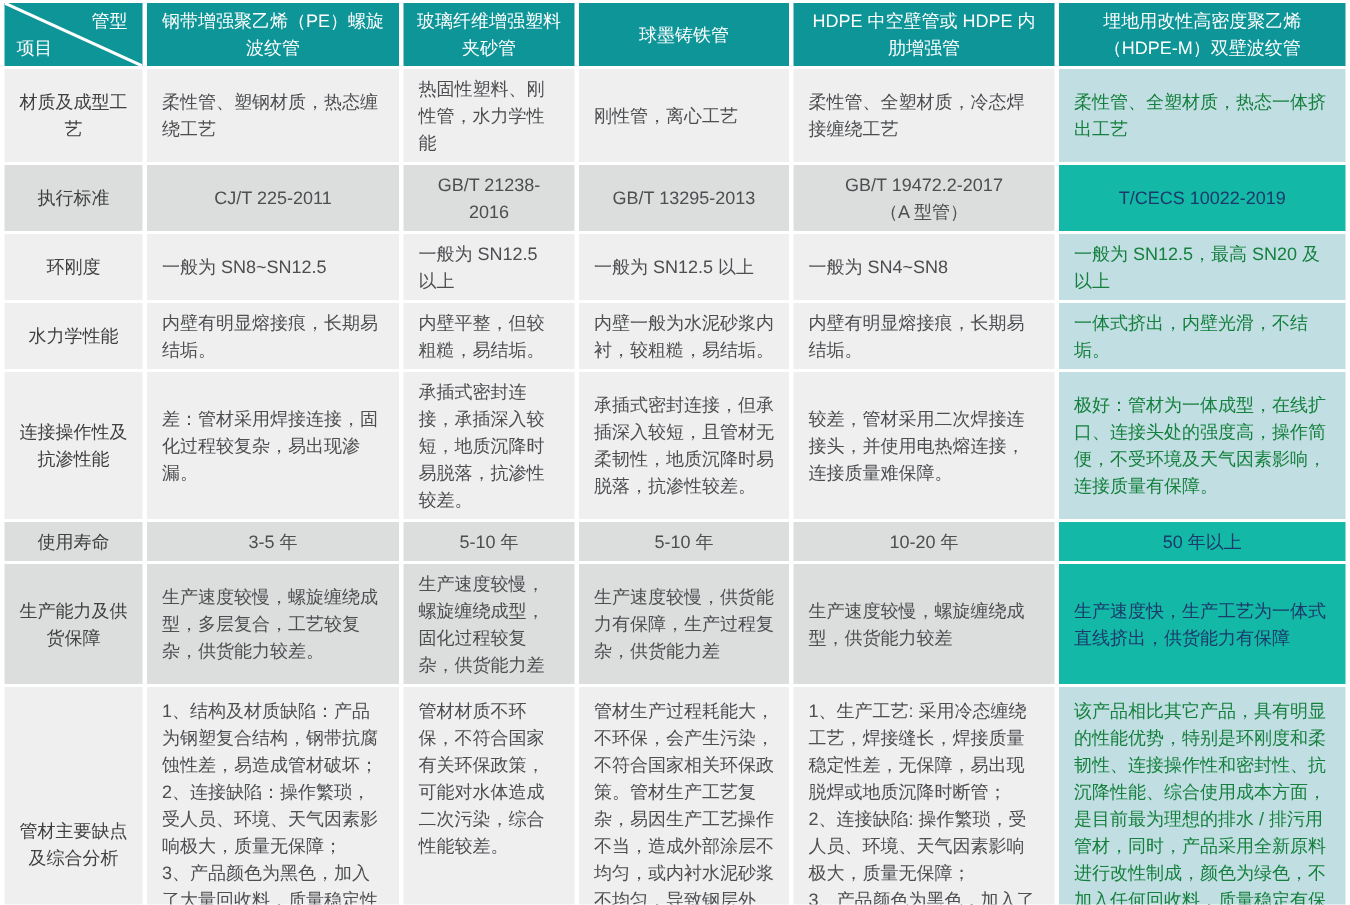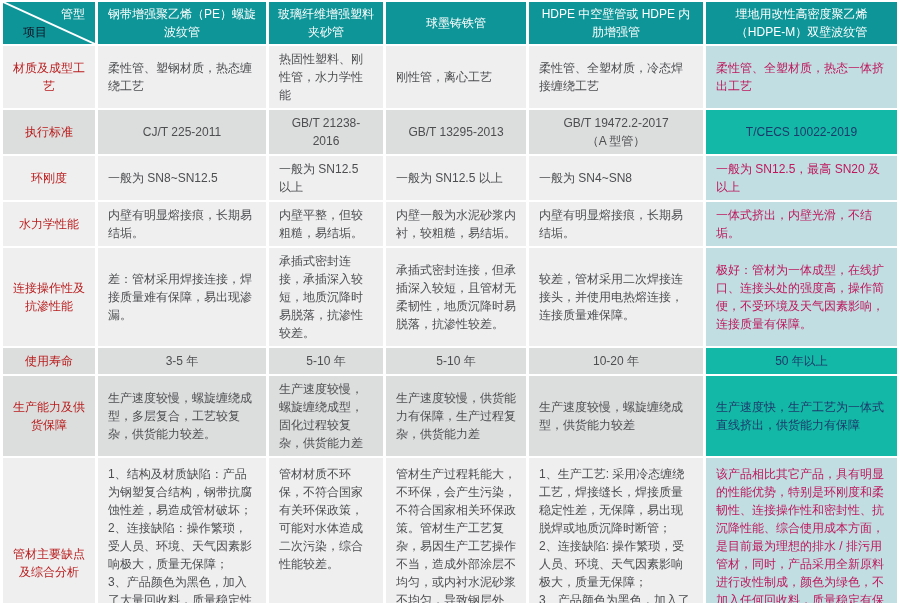--- a/index.html
+++ b/index.html
@@ -2,28 +2,28 @@
 <html><head>
 <meta charset="utf-8">
 <style>
   html,body{margin:0;padding:0;background:#ffffff;}
   body{width:900px;height:603px;font-family:"Liberation Sans","DejaVu Sans",sans-serif;}
   table{border-collapse:separate;border-spacing:3px 2px;table-layout:fixed;width:900px;}
   th,td{font-size:12px;line-height:1.5;overflow:hidden;}
   thead th{background:#0e9598;color:#ffffff;font-weight:normal;text-align:center;vertical-align:middle;padding:3px 8px;height:32px;}
   th.corner{position:relative;padding:0;margin-left:43px;}
   .corner-top{position:absolute;top:3px;right:10px;color:#fff;}
-  .corner-bottom{position:absolute;bottom:3px;left:20px;color:#0f172a;}
+  .corner-bottom{position:absolute;bottom:3px;left:8px;color:#ffffff;}
   .diag{position:absolute;left:0;top:0;width:100%;height:100%;display:block;}
-  tbody th{font-weight:normal;text-align:center;vertical-align:middle;color:#b91c1c;padding:4px 5px;}
+  tbody th{font-weight:normal;text-align:center;vertical-align:middle;color:#404040;padding:4px 5px;}
   tbody td{color:#4d4e50;text-align:left;vertical-align:middle;padding:4px 10px;white-space:pre-line;}
   td.center{text-align:center;}
   tr.r-light th,tr.r-light td{background:#efeff0;}
   tr.r-dark th,tr.r-dark td{background:#dcdddd;}
-  tr.r-light td.hl{background:#c1dee3;color:#be185d;}
+  tr.r-light td.hl{background:#c1dee3;color:#15803d;}
   tr.r-dark td.hl{background:#14b8a6;color:#1b3a6b;}
   tr.r-top td{vertical-align:top;padding-top:7px;}
 </style>
 </head>
 <body>
 
 <table>
   <colgroup>
     <col style="width:92px">
       <col style="width:168px">
@@ -77,21 +77,21 @@
       <tr class="r-light" style="height: 38px; border-radius: 20px;">
         <th scope="row">水力学性能</th>
         <td>内壁有明显熔接痕，长期易结垢。</td>
         <td>内壁平整，但较粗糙，易结垢。</td>
         <td>内壁一般为水泥砂浆内衬，较粗糙，易结垢。</td>
         <td>内壁有明显熔接痕，长期易结垢。</td>
         <td class="hl">一体式挤出，内壁光滑，不结垢。</td>
       </tr>
       <tr class="r-light" style="height: 62px;">
         <th scope="row">连接操作性及抗渗性能</th>
-        <td>差：管材采用焊接连接，焊接质量难有保障，易出现渗漏。</td>
+        <td>差：管材采用焊接连接，固化过程较复杂，易出现渗漏。</td>
         <td>承插式密封连接，承插深入较短，地质沉降时易脱落，抗渗性较差。</td>
         <td>承插式密封连接，但承插深入较短，且管材无柔韧性，地质沉降时易脱落，抗渗性较差。</td>
         <td>较差，管材采用二次焊接连接头，并使用电热熔连接，连接质量难保障。</td>
         <td class="hl">极好：管材为一体成型，在线扩口、连接头处的强度高，操作简便，不受环境及天气因素影响，连接质量有保障。</td>
       </tr>
       <tr class="r-dark" style="height: 25px; padding-left: 36px;">
         <th scope="row">使用寿命</th>
         <td class="center">3-5 年</td>
         <td class="center">5-10 年</td>
         <td class="center">5-10 年</td>

